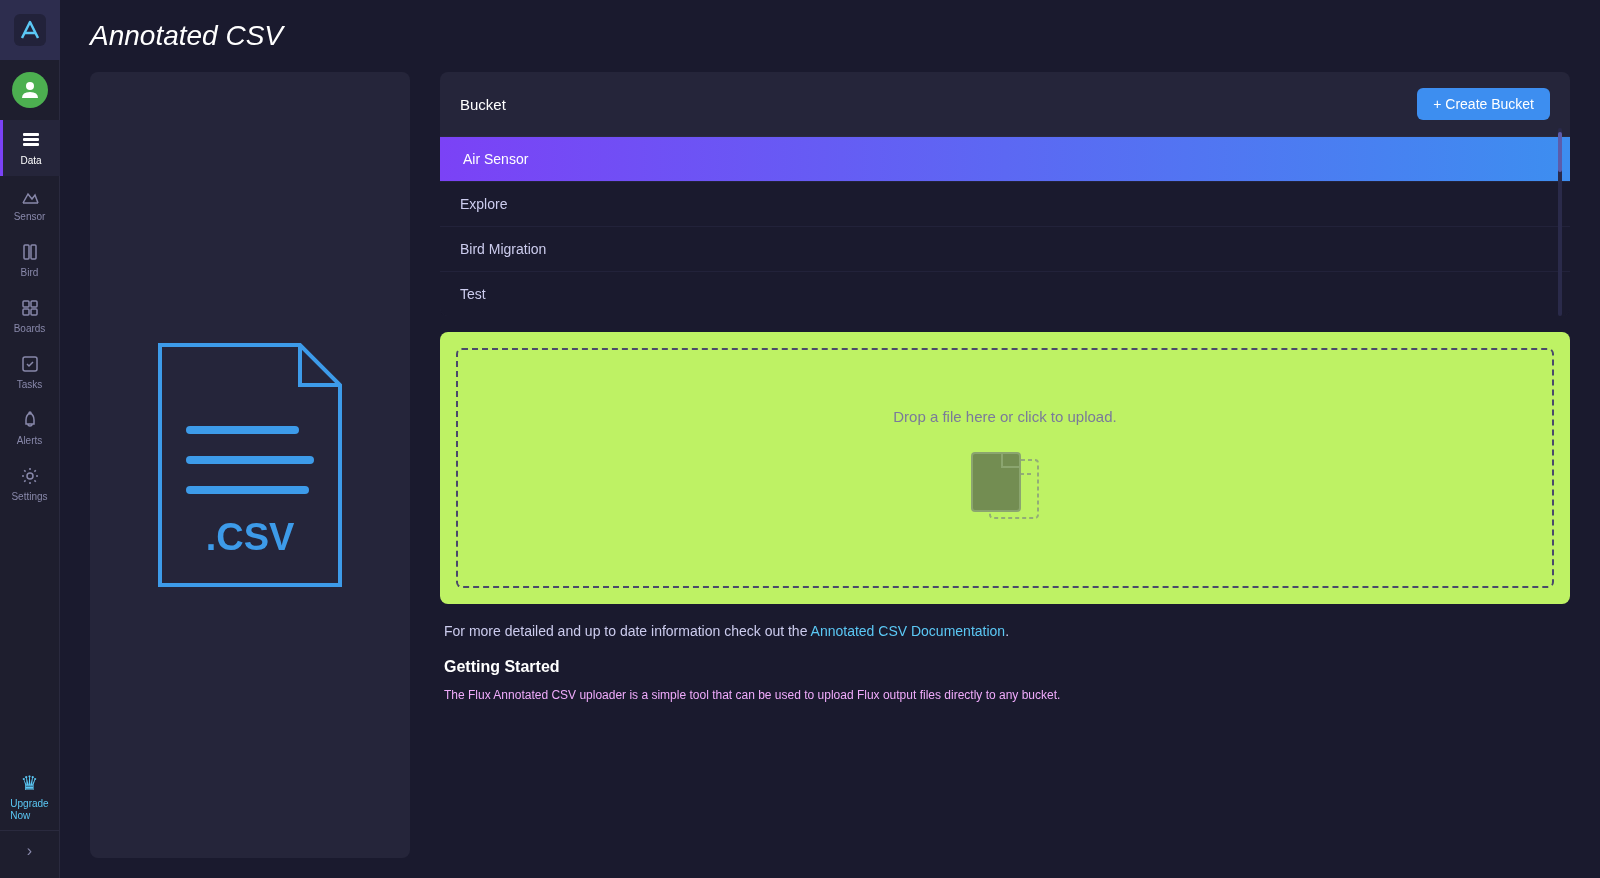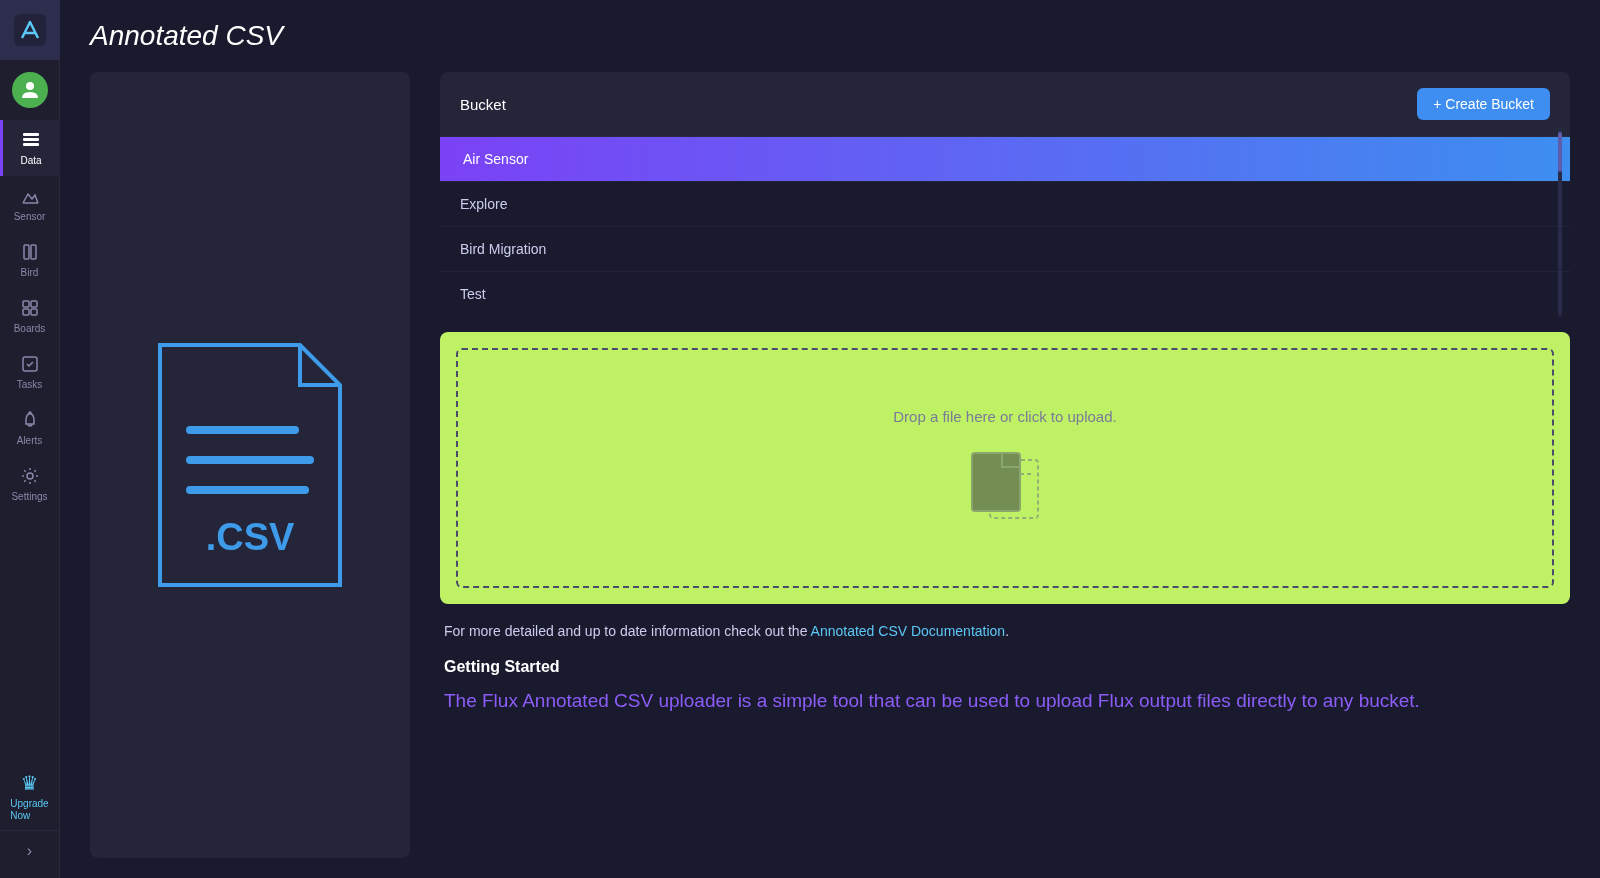--- a/index.html
+++ b/index.html
@@ -319,22 +319,22 @@
     }
 
     .info-heading {
       font-size: 16px;
       font-weight: 700;
       color: #ffffff;
       margin-bottom: 10px;
     }
 
     .info-description {
-      font-size: 19px;
-      color: #8b5cf6;
+      font-size: 12px;
+      color: #f0abfc;
       line-height: 1.6;
     }
   </style>
 </head>
 <body>
 
 <nav class="sidebar">
   <div class="sidebar-logo">
     <svg viewBox="0 0 32 32" fill="none" xmlns="http://www.w3.org/2000/svg">
       <rect width="32" height="32" rx="6" fill="#22223a"></rect>

